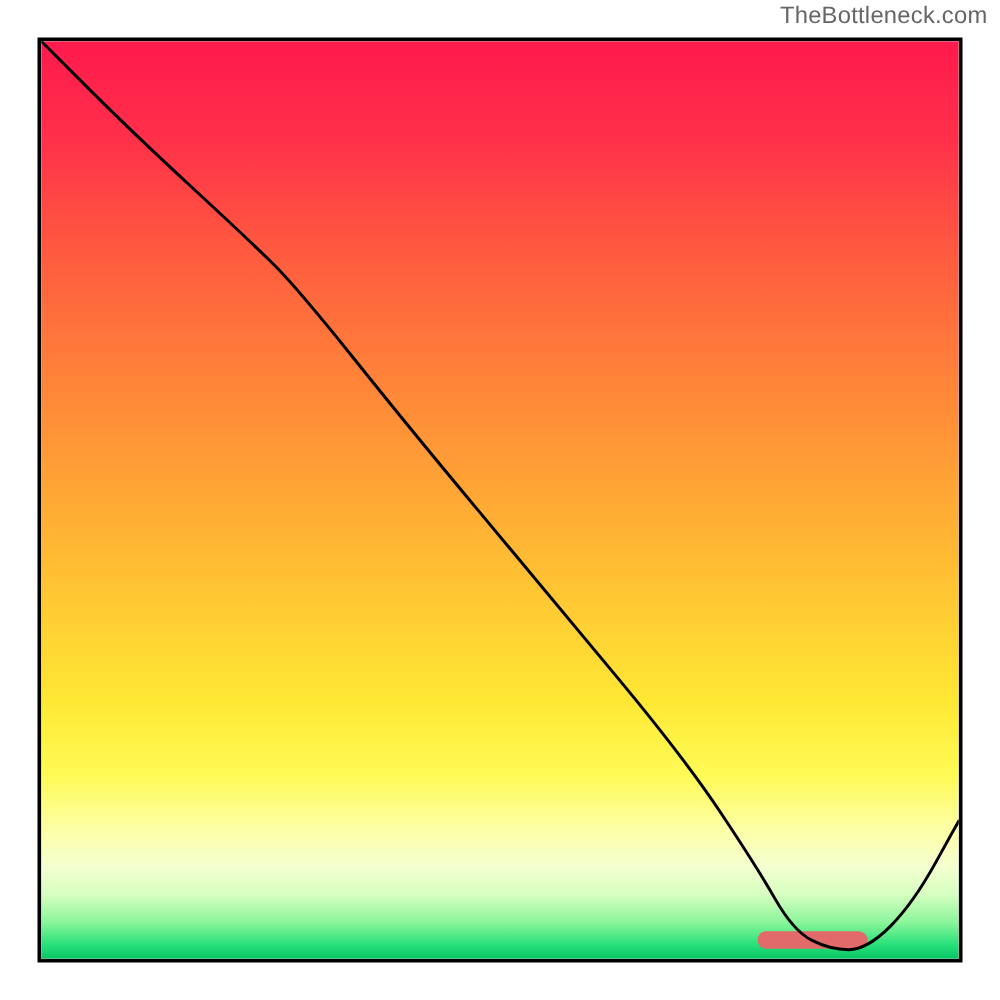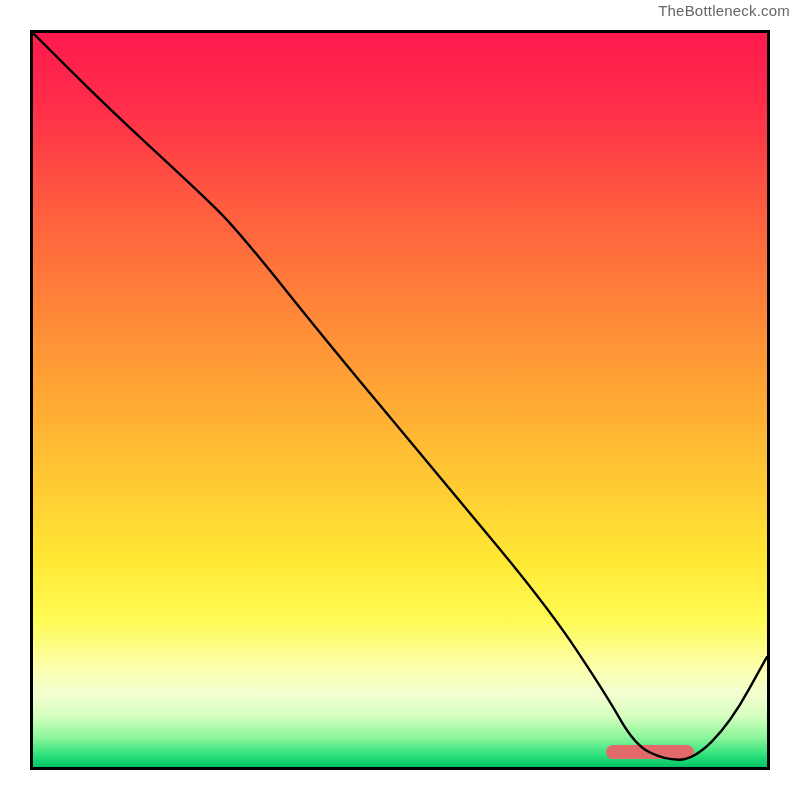--- a/index.html
+++ b/index.html
@@ -14,21 +14,21 @@
   .canvas {
     position: relative;
     width: 800px;
     height: 800px;
   }
   .watermark {
     position: absolute;
     top: 2px;
     right: 10px;
     color: #666666;
-    font-size: 15px;
+    font-size: 19px;
     font-weight: 500;
     letter-spacing: 0.2px;
     user-select: none;
   }
   
   .plot-frame {
     position: absolute;
     left: 30px;
     top: 30px;
     width: 740px;

